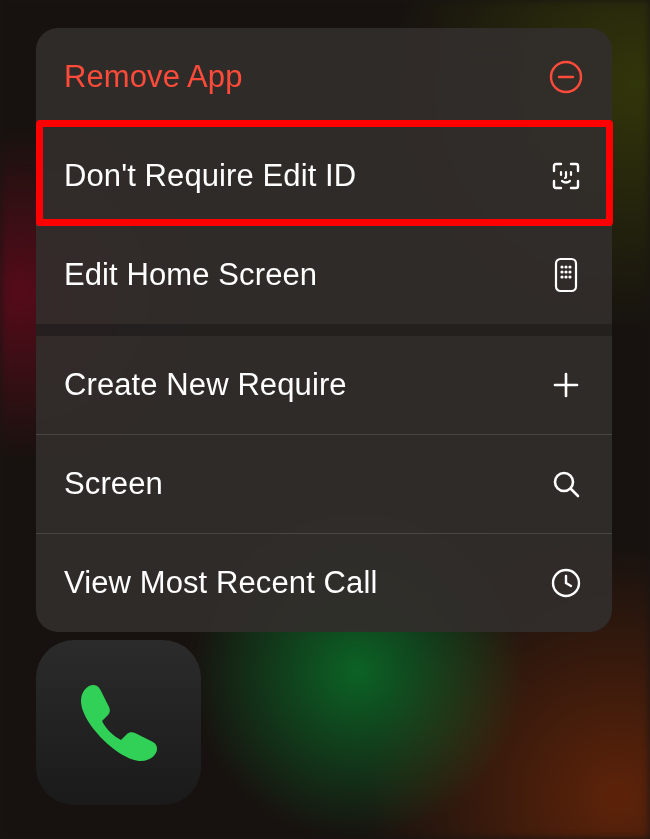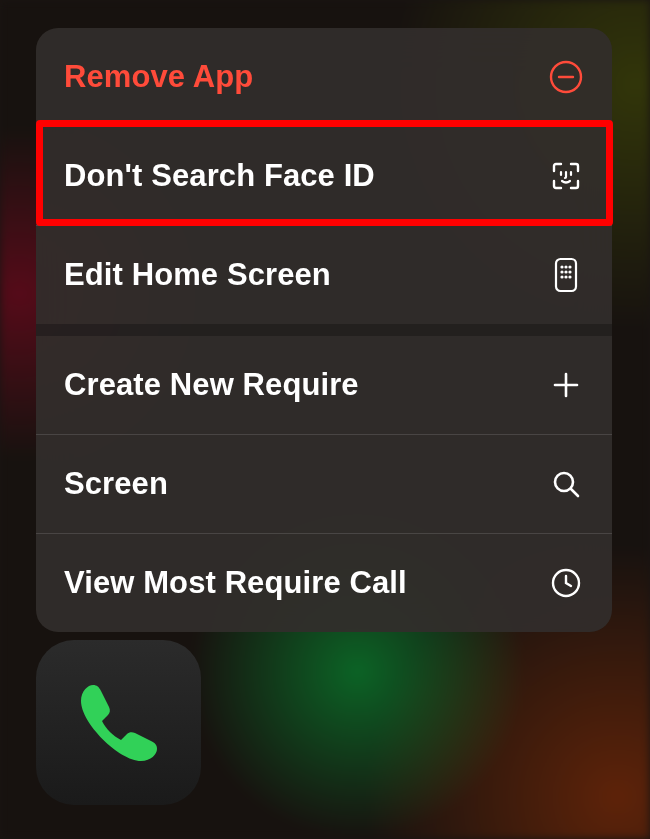--- a/index.html
+++ b/index.html
@@ -40,21 +40,21 @@
       display: flex;
       align-items: center;
       justify-content: space-between;
       padding: 0 28px;
       height: 98px;
       cursor: pointer;
       position: relative;
     }
     .menu-item .label {
       font-size: 31px;
-      font-weight: 700;
+      font-weight: 400;
       color: #ffffff;
       letter-spacing: 0.1px;
     }
     .menu-item.destructive .label {
       color: #ff4b3a;
     }
     .divider {
       height: 1px;
       background: rgba(120, 120, 120, 0.35);
       margin: 0;
@@ -115,21 +115,21 @@
       <svg width="34" height="34" viewBox="0 0 34 34" fill="none">
         <circle cx="17" cy="17" r="15" stroke="currentColor" stroke-width="2.4"></circle>
         <line x1="10" y1="17" x2="24" y2="17" stroke="currentColor" stroke-width="2.4" stroke-linecap="round"></line>
       </svg>
     </span>
   </div>
 
   <div class="divider"></div>
 
   <div class="menu-item">
-    <span class="label">Don't Search Face ID</span>
+    <span class="label">Don't Require Edit ID</span>
     <span class="icon-wrap">
       <svg width="32" height="32" viewBox="0 0 32 32" fill="none">
         <path d="M4 11 V6 Q4 4 6 4 H11" stroke="currentColor" stroke-width="2.4" stroke-linecap="round" fill="none"></path>
         <path d="M21 4 H26 Q28 4 28 6 V11" stroke="currentColor" stroke-width="2.4" stroke-linecap="round" fill="none"></path>
         <path d="M28 21 V26 Q28 28 26 28 H21" stroke="currentColor" stroke-width="2.4" stroke-linecap="round" fill="none"></path>
         <path d="M11 28 H6 Q4 28 4 26 V21" stroke="currentColor" stroke-width="2.4" stroke-linecap="round" fill="none"></path>
         <line x1="11" y1="12" x2="11" y2="15" stroke="currentColor" stroke-width="2.2" stroke-linecap="round"></line>
         <line x1="21" y1="12" x2="21" y2="15" stroke="currentColor" stroke-width="2.2" stroke-linecap="round"></line>
         <path d="M16 12 V17 Q16 18 15 18" stroke="currentColor" stroke-width="2.2" stroke-linecap="round" fill="none"></path>
         <path d="M12 21 Q16 24 20 21" stroke="currentColor" stroke-width="2.2" stroke-linecap="round" fill="none"></path>
@@ -177,21 +177,21 @@
       <svg width="32" height="32" viewBox="0 0 32 32" fill="none">
         <circle cx="14" cy="14" r="9" stroke="currentColor" stroke-width="2.6"></circle>
         <line x1="21" y1="21" x2="28" y2="28" stroke="currentColor" stroke-width="2.6" stroke-linecap="round"></line>
       </svg>
     </span>
   </div>
 
   <div class="divider"></div>
 
   <div class="menu-item">
-    <span class="label">View Most Require Call</span>
+    <span class="label">View Most Recent Call</span>
     <span class="icon-wrap">
       <svg width="32" height="32" viewBox="0 0 32 32" fill="none">
         <circle cx="16" cy="16" r="13" stroke="currentColor" stroke-width="2.4"></circle>
         <path d="M16 9 V16 L21 19" stroke="currentColor" stroke-width="2.4" stroke-linecap="round" fill="none"></path>
       </svg>
     </span>
   </div>
 
 </div>
 

